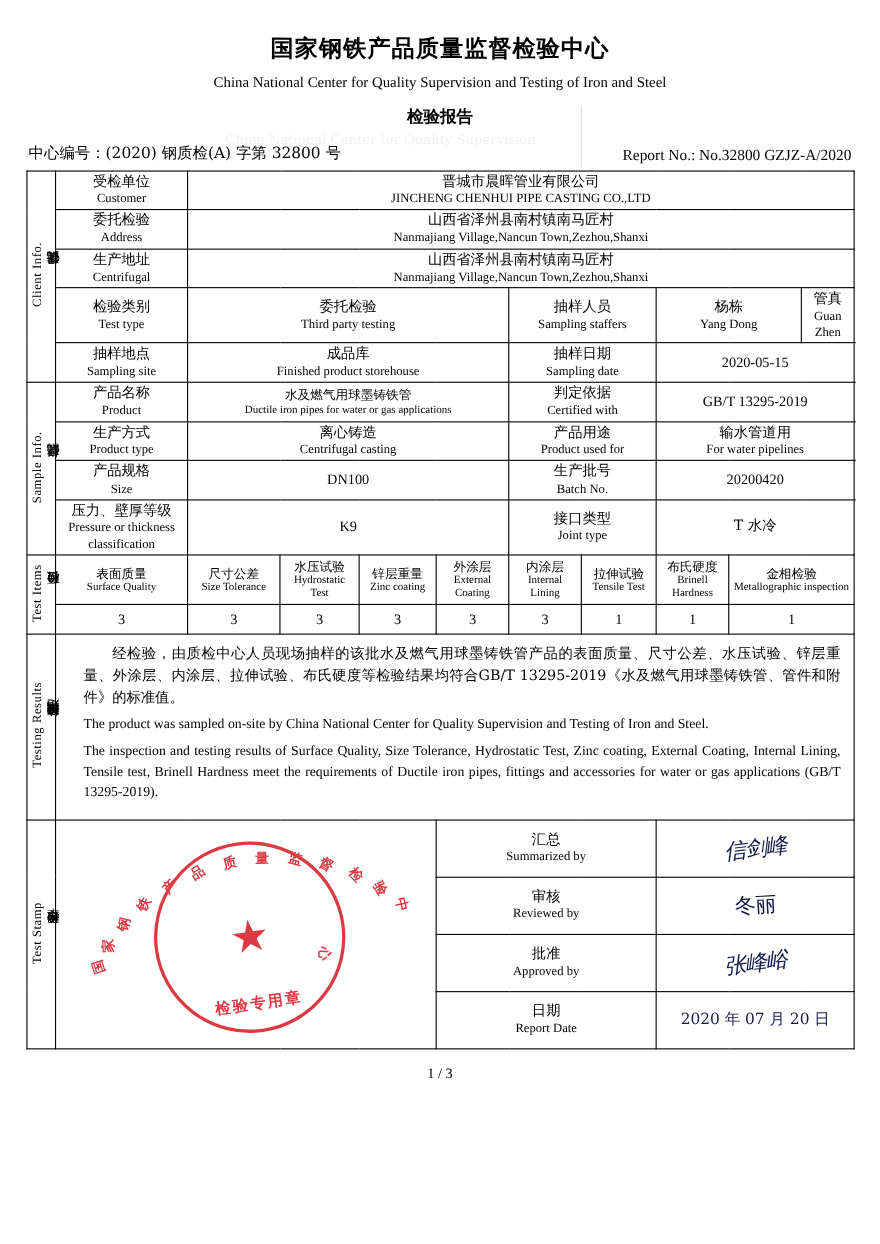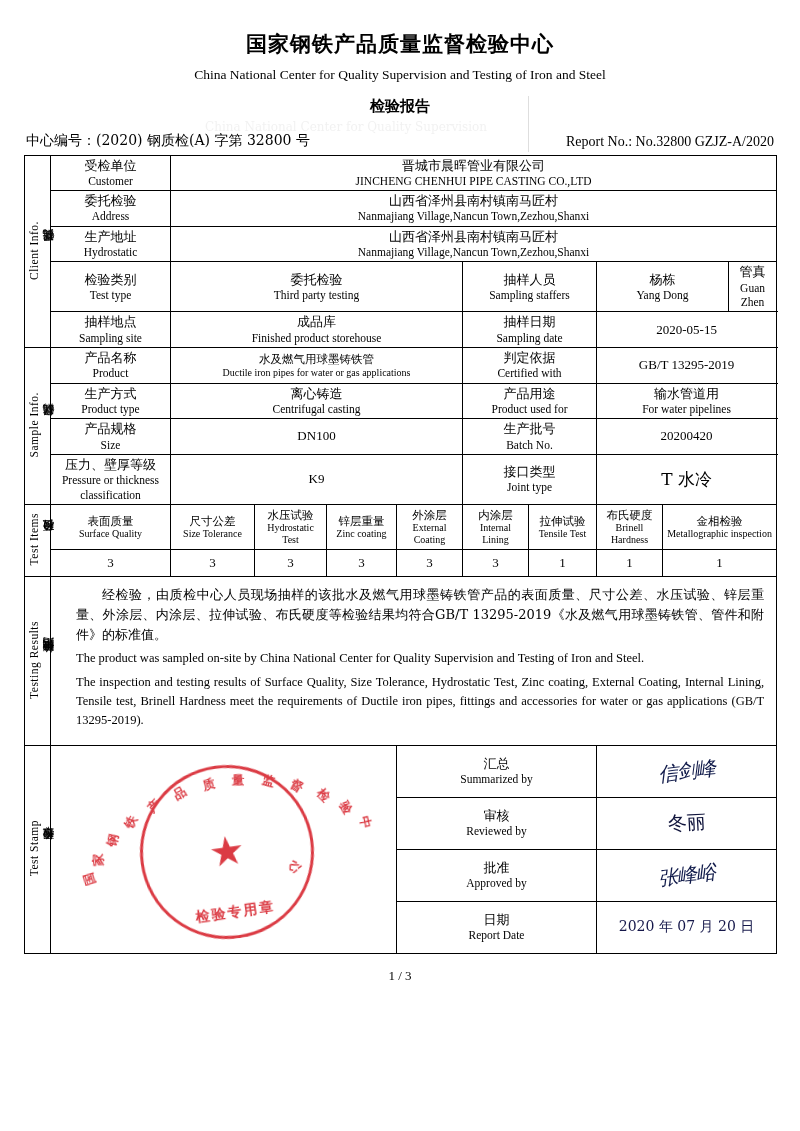--- a/index.html
+++ b/index.html
@@ -277,21 +277,21 @@
       </td>
       <td colspan="9" class="two-line">
         <div class="cn">山西省泽州县南村镇南马匠村</div>
         <div class="en">Nanmajiang Village,Nancun Town,Zezhou,Shanxi</div>
       </td>
     </tr>
 
     <tr>
       <td class="lbl two-line">
         <div class="cn">生产地址</div>
-        <div class="en">Hydrostatic</div>
+        <div class="en">Centrifugal</div>
       </td>
       <td colspan="9" class="two-line">
         <div class="cn">山西省泽州县南村镇南马匠村</div>
         <div class="en">Nanmajiang Village,Nancun Town,Zezhou,Shanxi</div>
       </td>
     </tr>
 
     <tr>
       <td class="lbl two-line">
         <div class="cn">检验类别</div>
@@ -388,21 +388,21 @@
     <tr>
       <td class="lbl two-line" style="height:42px;">
         <div class="cn">压力、壁厚等级</div>
         <div class="en">Pressure or thickness classification</div>
       </td>
       <td colspan="4" class="en" style="font-size:13px;">K9</td>
       <td colspan="2" class="two-line">
         <div class="cn">接口类型</div>
         <div class="en">Joint type</div>
       </td>
-      <td colspan="4" class="cn" style="font-size:17px;">T 水冷</td>
+      <td colspan="4" class="cn" style="font-size:13px;">T 水冷</td>
     </tr>
 
     <tr>
       <td class="sidelabel" rowspan="2">
         <span class="rot">
           <span>Test Items</span>
           <span class="l2 cn-sm">检验项目</span>
         </span>
       </td>
       <td class="two-line" style="height:40px;">

